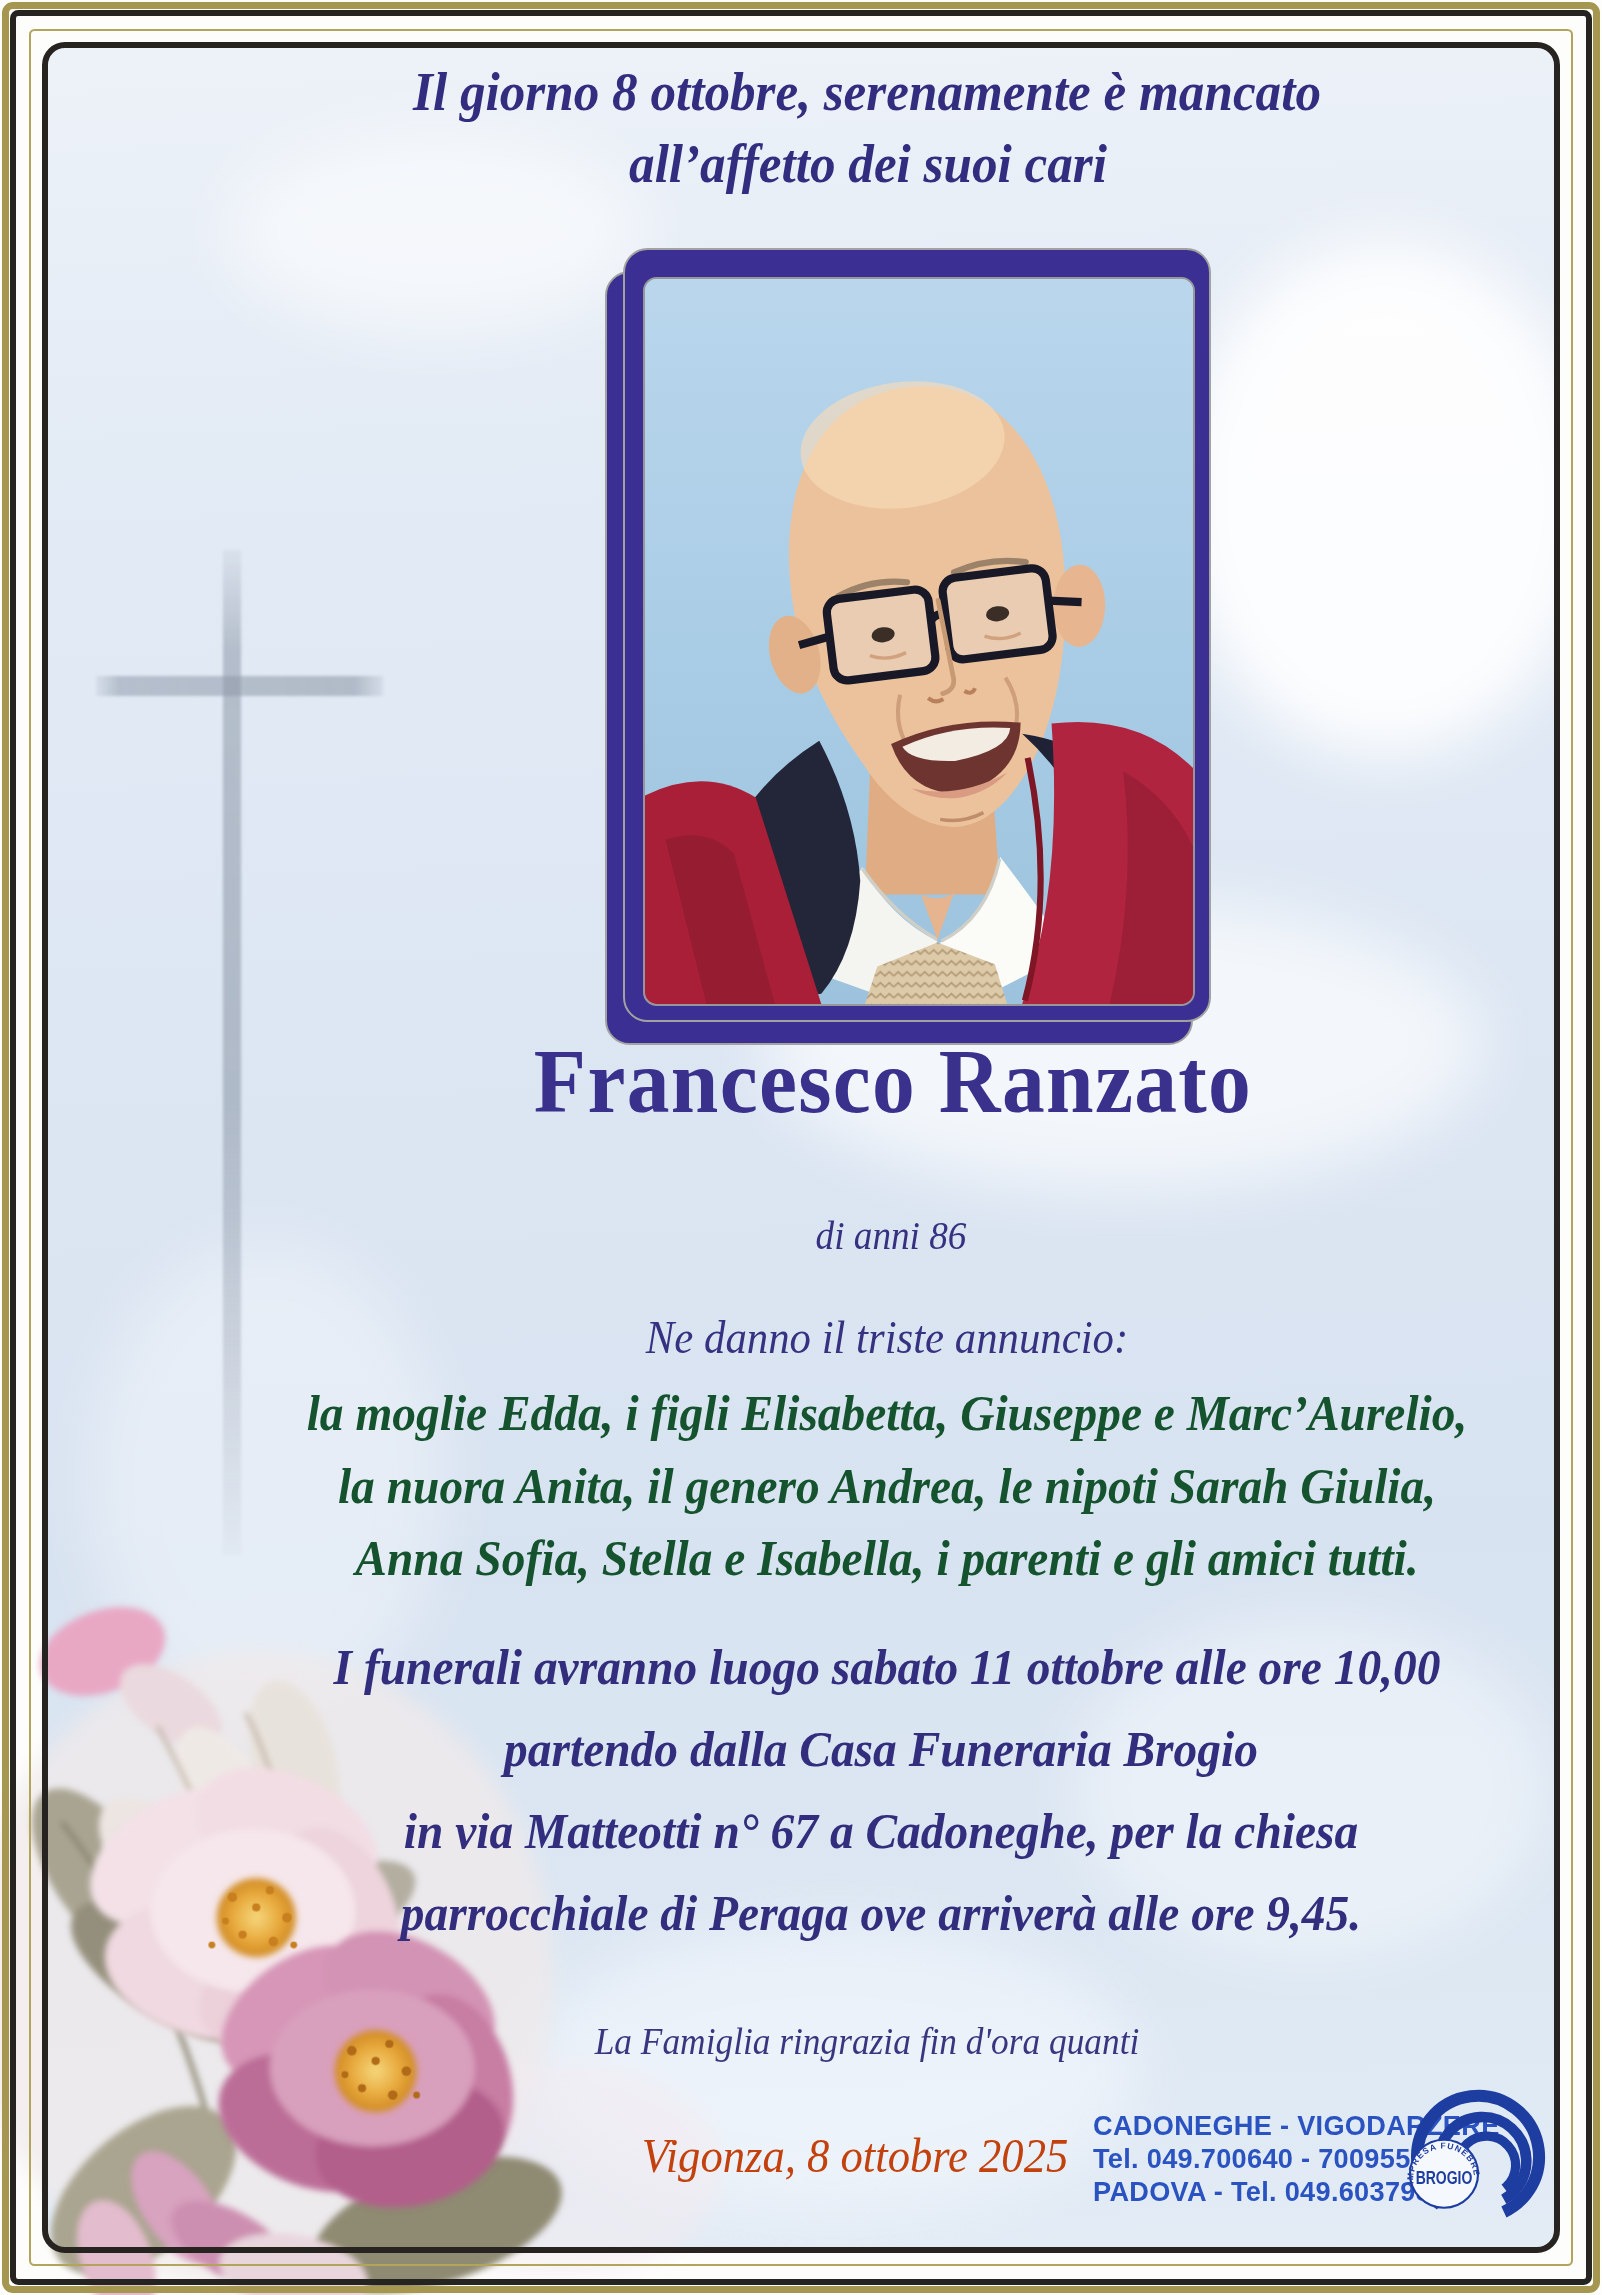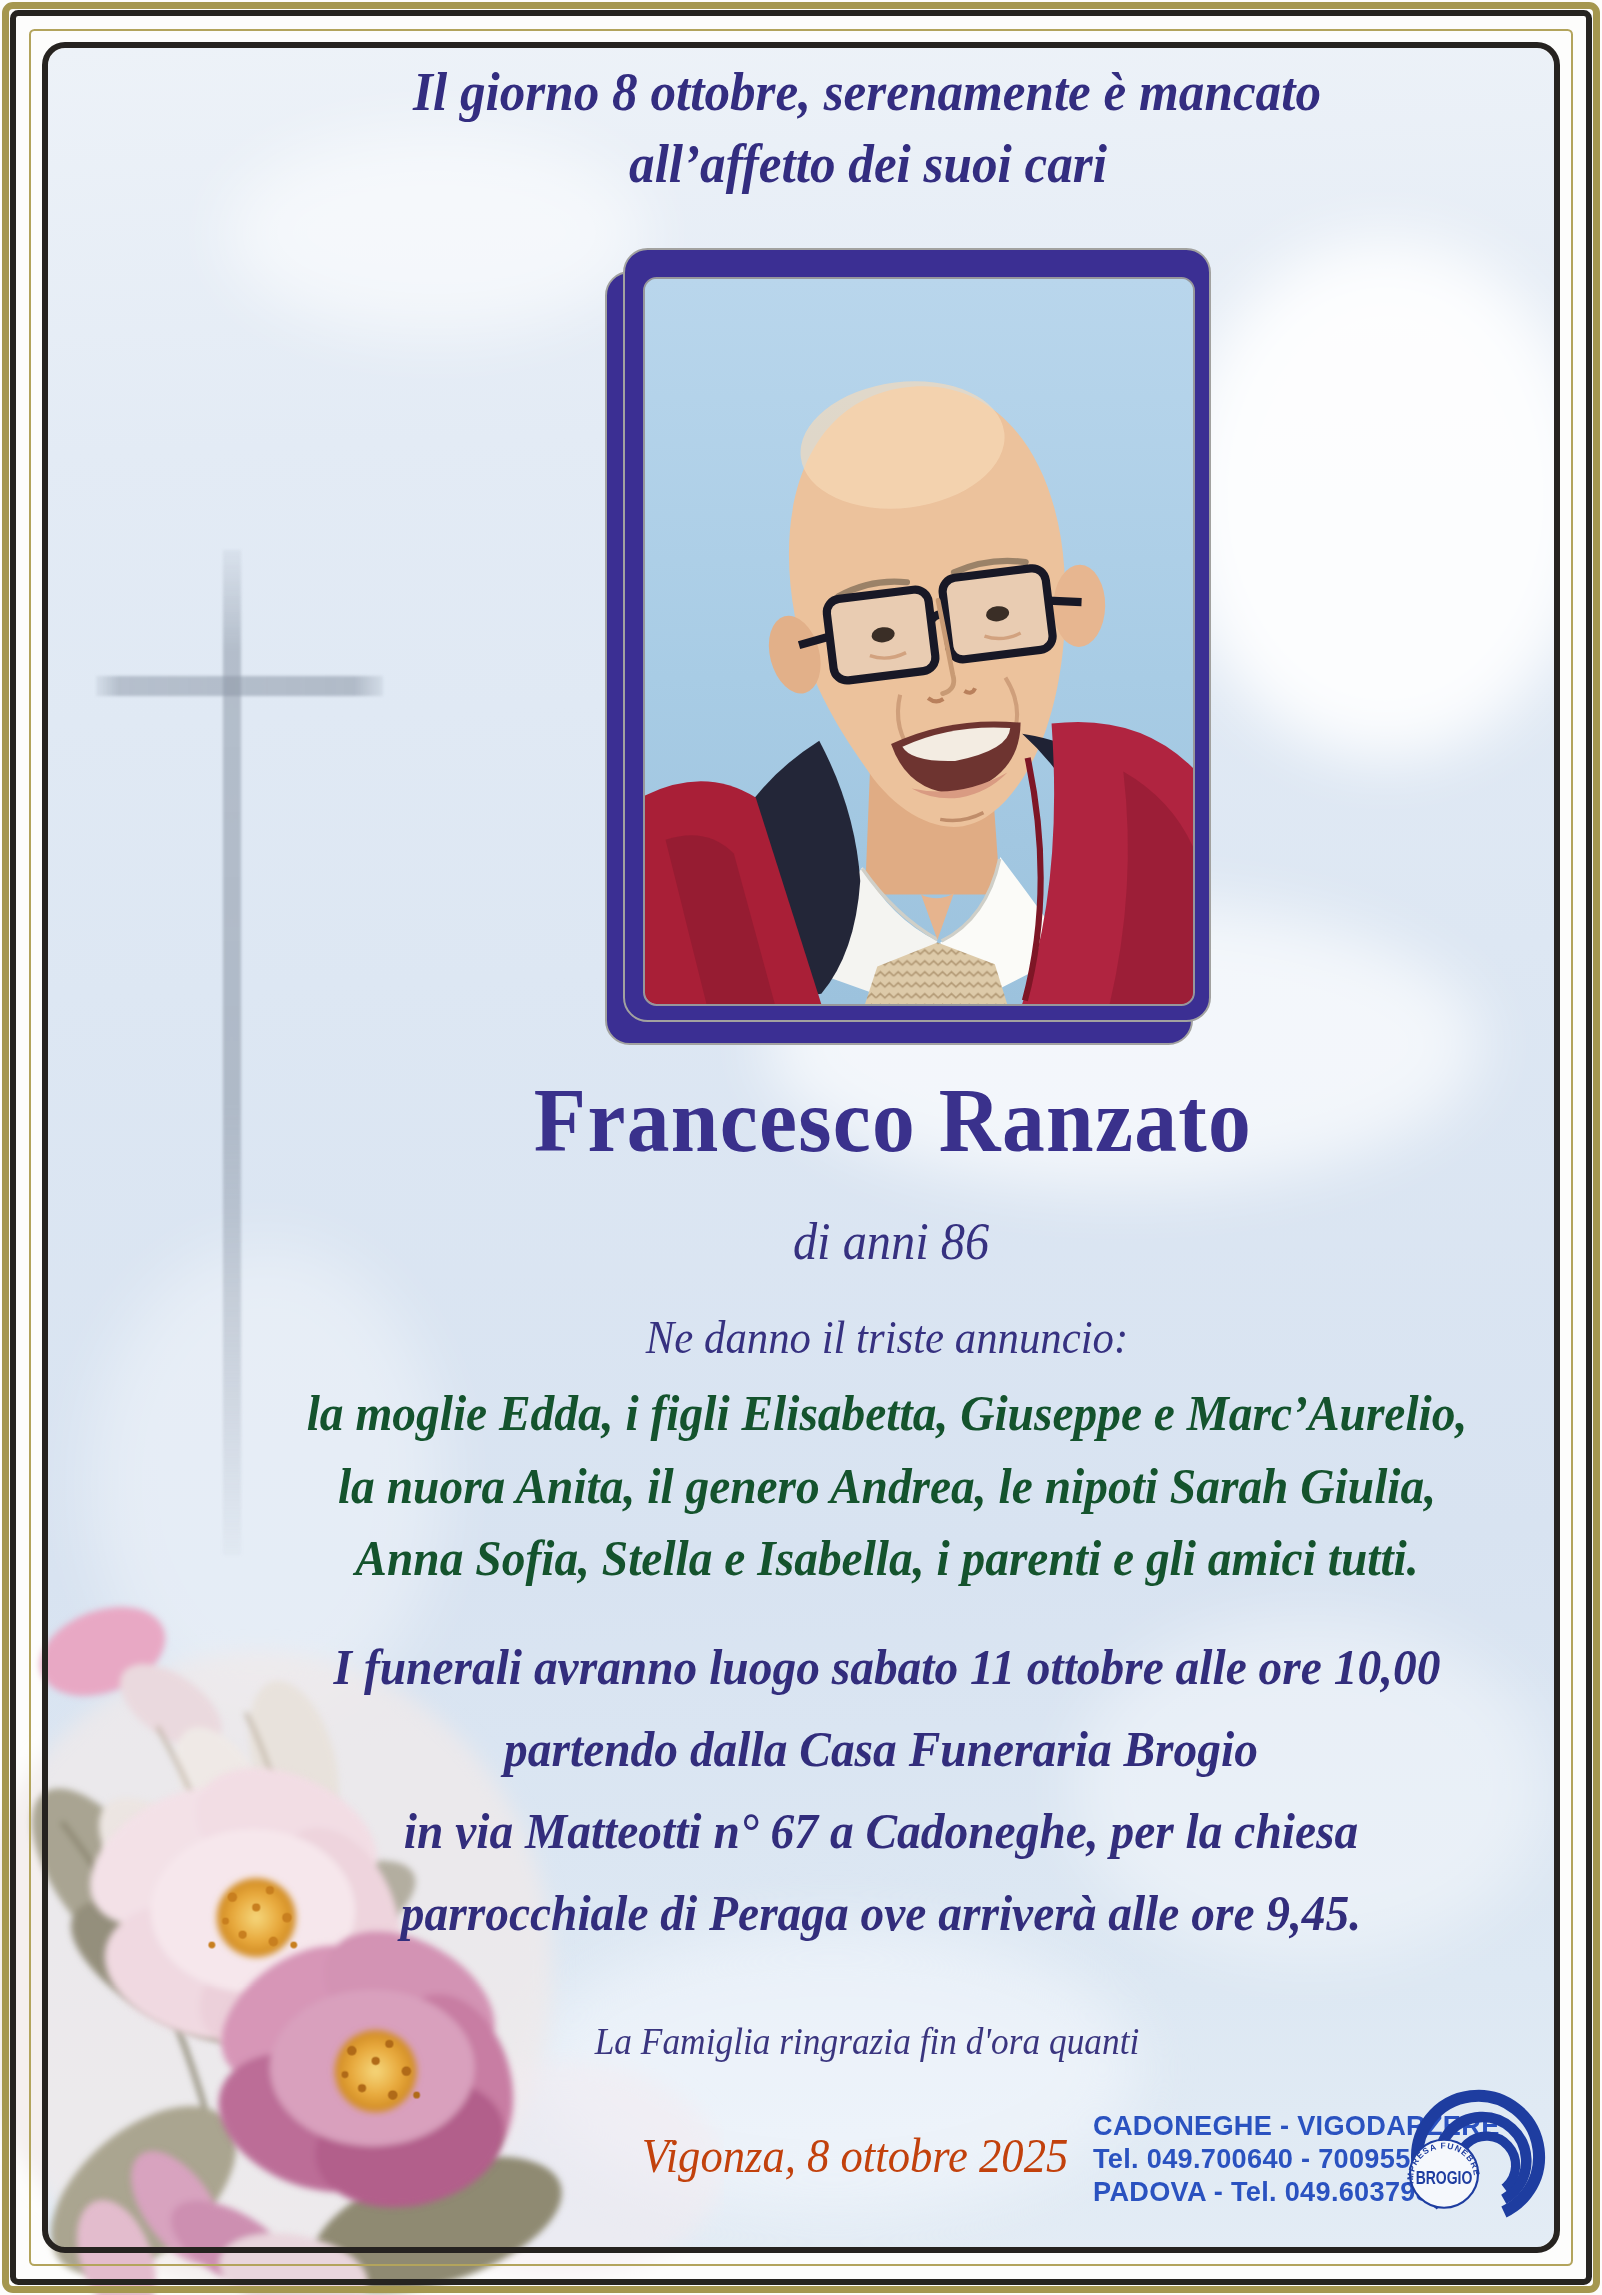--- a/index.html
+++ b/index.html
@@ -22,21 +22,21 @@
   #photo-back{left:605px;top:271px;z-index:3;}
   #photo-front{left:623px;top:248px;z-index:4;padding:27px 18px 18px 18px;}
   #photo-window{width:100%;height:100%;border-radius:13.7px;border:2px solid #97979b;overflow:hidden;background:#aacde6;}
   #photo-window svg{display:block;width:100%;height:100%;}
   
   .cline{position:absolute;white-space:nowrap;z-index:4;transform:translateX(-50%);color:#35307f;}
   .cond{display:inline-block;transform:scaleX(0.93);transform-origin:center;}
   .intro{font-size:55px;font-weight:700;font-style:italic;color:#332d80;}
   .name{font-size:90px;font-weight:700;color:#3a318c;letter-spacing:1.4px;}
   .name .cond{transform:scaleX(0.95);}
-  .age{font-size:52px;font-style:italic;color:#363180;}
+  .age{font-size:40px;font-style:italic;color:#363180;}
   .notice{font-size:46px;font-style:italic;color:#363180;}
   .fam{font-size:51px;font-weight:700;font-style:italic;color:#14532d;}
   .fun{font-size:51px;font-weight:700;font-style:italic;color:#322d7c;}
   .thx{font-size:38px;font-style:italic;color:#3a357f;}
   .date{font-size:48px;font-style:italic;color:#c2410c;}
   
   #agency{position:absolute;left:1093px;top:2109px;z-index:4;font-family:"Liberation Sans","DejaVu Sans",sans-serif;
           color:#2a52c0;font-weight:700;font-size:28px;line-height:33px;letter-spacing:0.3px;transform:scaleX(0.97);transform-origin:left;}
   #logo{position:absolute;left:1384px;top:2083px;width:164px;height:156px;z-index:4;}
   
@@ -226,21 +226,21 @@
         <path d="M 595 650 Q 722 635 802 715 L 802 1060 L 552 1060 Q 612 890 595 650 Z" fill="#b02440"></path>
         <path d="M 700 720 Q 770 760 802 830 L 802 1060 L 680 1060 Q 720 890 700 720 Z" fill="#971d35" opacity="0.8"></path>
         <path d="M 560 700 Q 600 890 556 1055" stroke="#7e1626" stroke-width="9" fill="none"></path>
       </svg>
     </div>
   </div>
 
   <div class="cline intro" style="left:867px;top:60px;"><span class="cond">Il giorno 8 ottobre, serenamente è mancato</span></div>
   <div class="cline intro" style="left:868px;top:132px;"><span class="cond">all’affetto dei suoi cari</span></div>
 
-  <div class="cline name" style="left:893px;top:1069px;"><span class="cond">Francesco Ranzato</span></div>
+  <div class="cline name" style="left:893px;top:1030px;"><span class="cond">Francesco Ranzato</span></div>
   <div class="cline age" style="left:891px;top:1212px;"><span class="cond">di anni 86</span></div>
 
   <div class="cline notice" style="left:887px;top:1311px;text-align:center;"><span class="cond">Ne danno il triste annuncio:</span></div>
 
   <div class="cline fam" style="left:887px;top:1384px;"><span class="cond">la moglie Edda, i figli Elisabetta, Giuseppe e Marc’Aurelio,</span></div>
   <div class="cline fam" style="left:887px;top:1529px;"><span class="cond">Anna Sofia, Stella e Isabella, i parenti e gli amici tutti.</span></div>
   <div class="cline fam" style="left:887px;top:1457px;"><span class="cond">la nuora Anita, il genero Andrea, le nipoti Sarah Giulia,</span></div>
 
   <div class="cline fun" style="left:887px;top:1638px;"><span class="cond">I funerali avranno luogo sabato 11 ottobre alle ore 10,00</span></div>
   <div class="cline fun" style="left:881px;top:1720px;"><span class="cond">partendo dalla Casa Funeraria Brogio</span></div>

